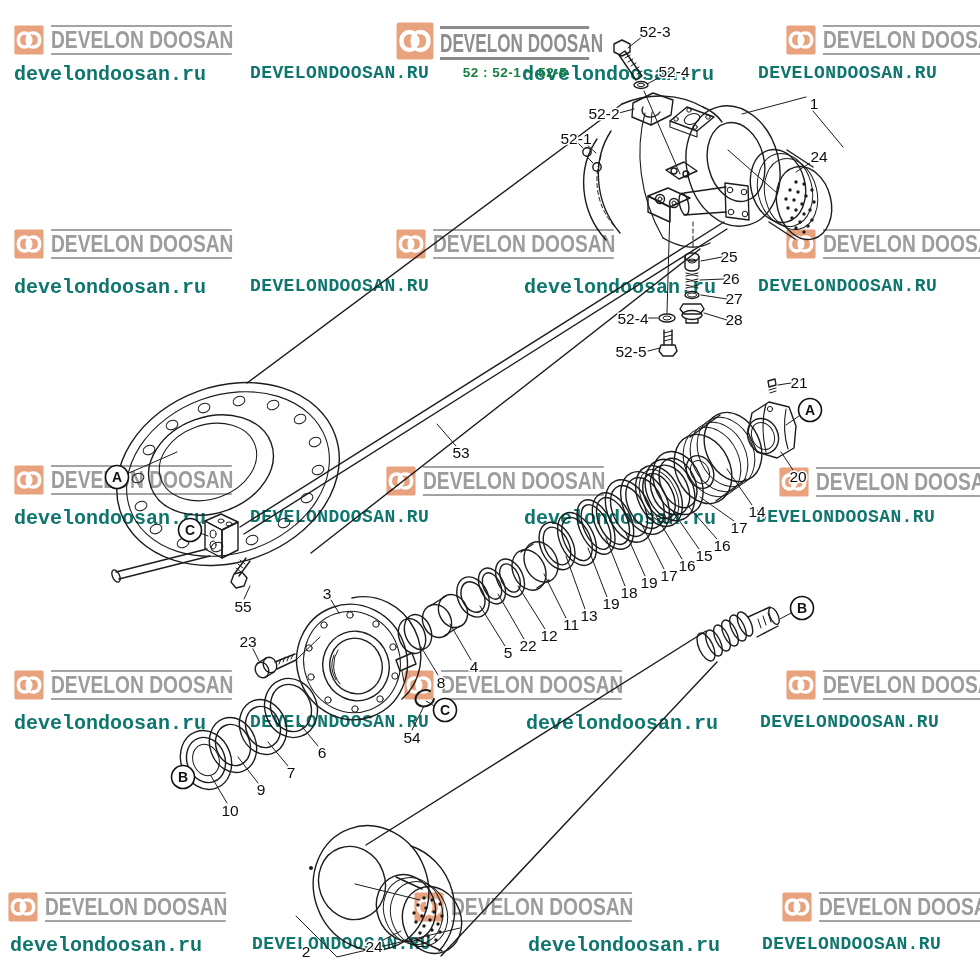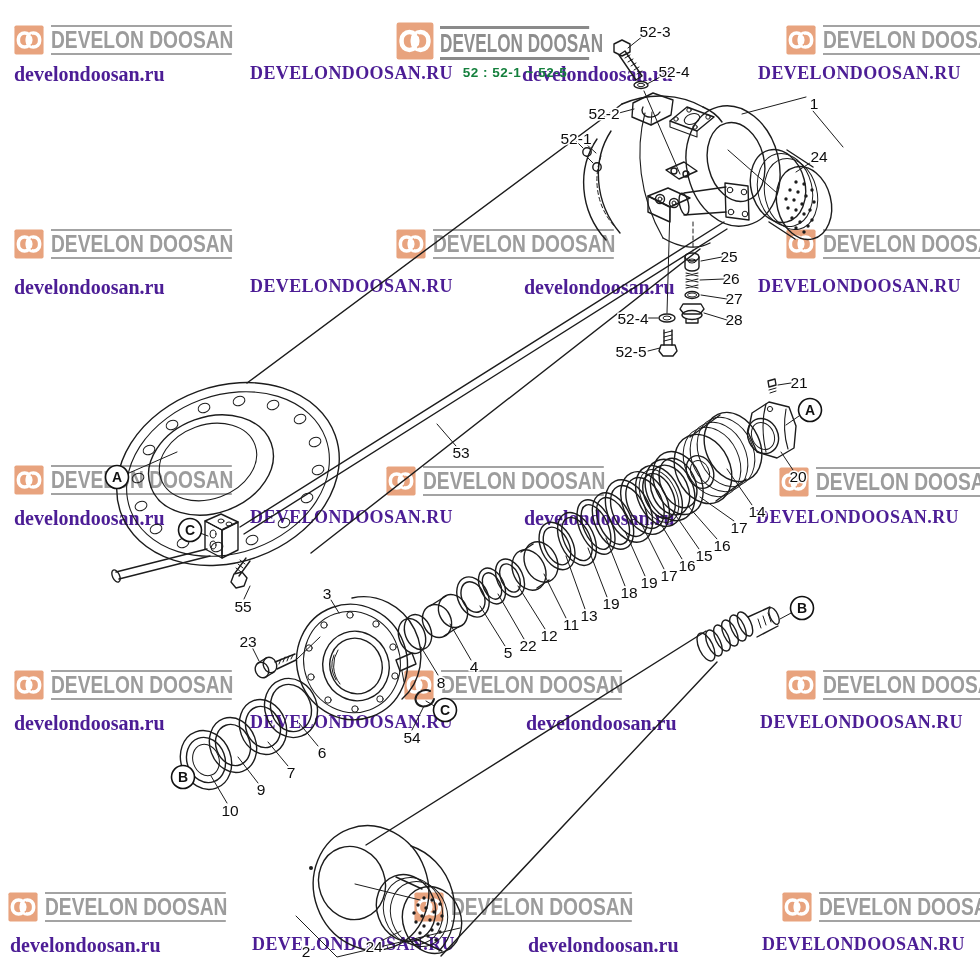--- a/index.html
+++ b/index.html
@@ -4,22 +4,22 @@
 <style>
   html,body{margin:0;padding:0;background:#fff;}
   #canvas{position:relative;width:980px;height:980px;background:#fff;overflow:hidden;
           font-family:"Liberation Sans",sans-serif;}
   
   #wm{position:absolute;inset:0;z-index:1;}
   .wm-logo{position:absolute;display:flex;align-items:center;gap:7px;}
   .wm-text{width:226px;transform:scaleX(.8);transform-origin:left center;white-space:nowrap;
            font-weight:bold;font-size:24px;line-height:1.0;color:#9c9c9c;text-align:center;
            border-top:2.5px solid #a3a3a3;border-bottom:2.5px solid #a3a3a3;padding:1px 0;}
-  .wm-url{position:absolute;font-family:Liberation Serif, serif;font-weight:bold;
-          color:#4c1d95;white-space:nowrap;}
+  .wm-url{position:absolute;font-family:Liberation Mono, monospace;font-weight:bold;
+          color:#0f766e;white-space:nowrap;}
   .wm-url.lower{font-size:20px;}
   .wm-url.upper{font-size:18px;letter-spacing:.4px;}
   
   #hdr{position:absolute;left:396px;top:22px;z-index:3;}
   .hrow{display:flex;align-items:center;gap:6px;}
   .hname{width:226px;transform:scaleX(.66);transform-origin:left center;white-space:nowrap;
          font-weight:bold;font-size:26px;line-height:1.02;color:#8e8e8e;text-align:center;
          border-top:3px solid #8a8a8a;border-bottom:3px solid #8a8a8a;padding:1px 0;}
   .hsub{margin-left:44px;width:150px;text-align:center;font-weight:bold;font-size:13.5px;
         color:#15803d;margin-top:1px;letter-spacing:.5px;}

